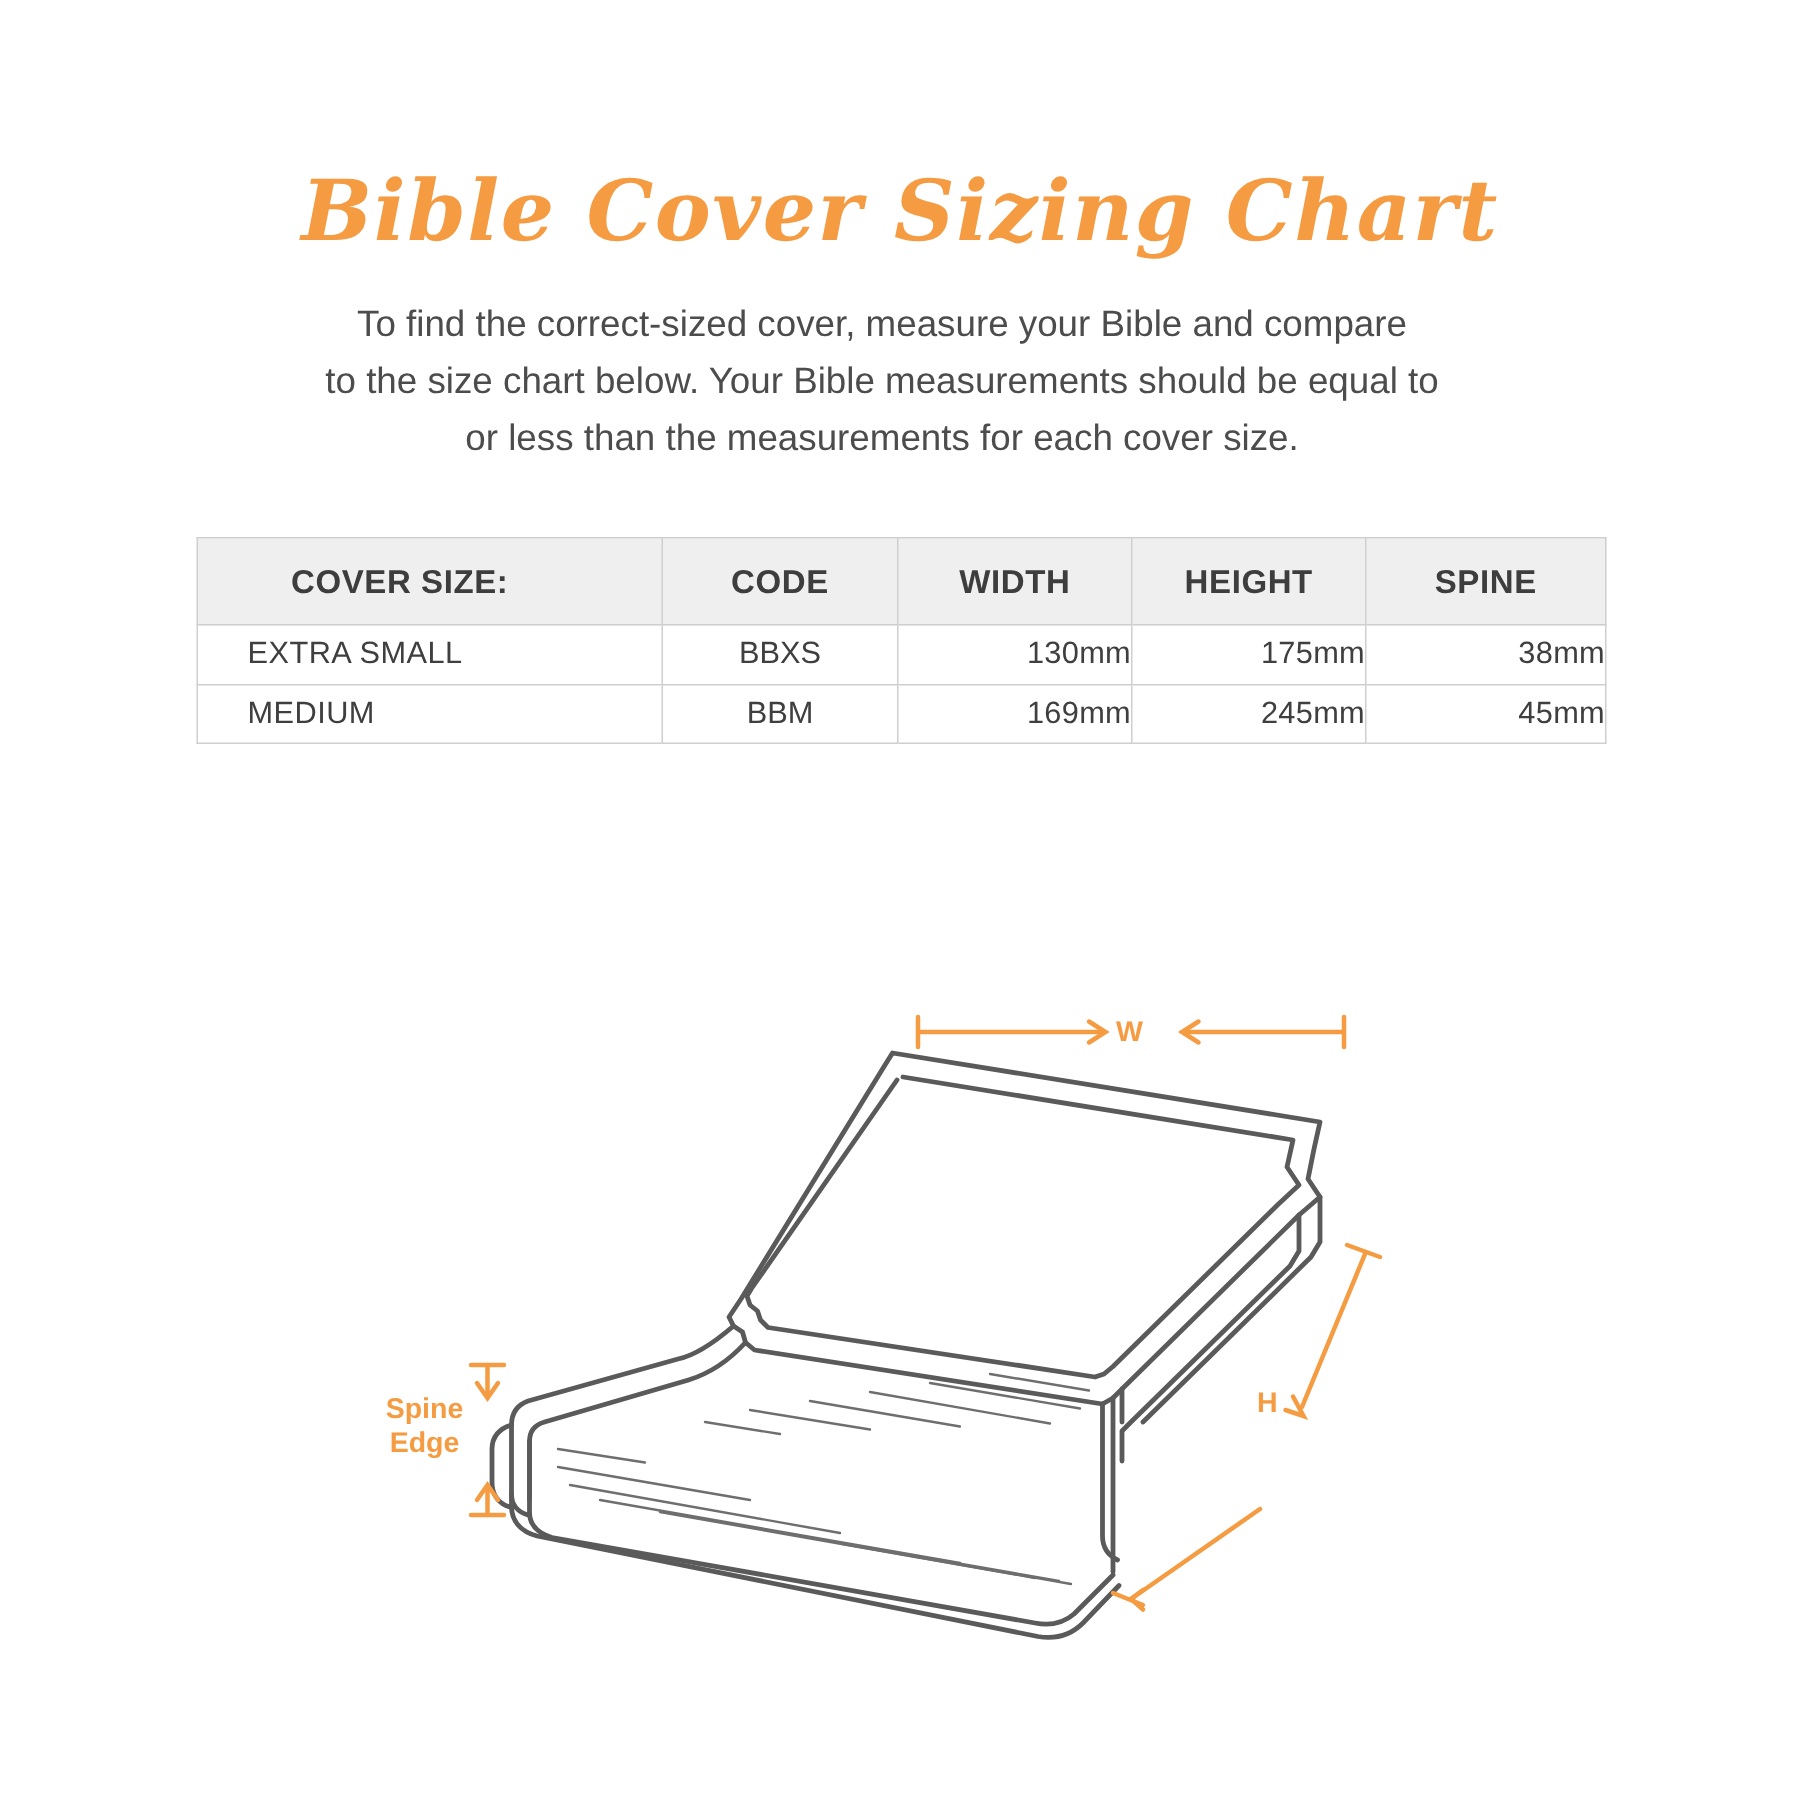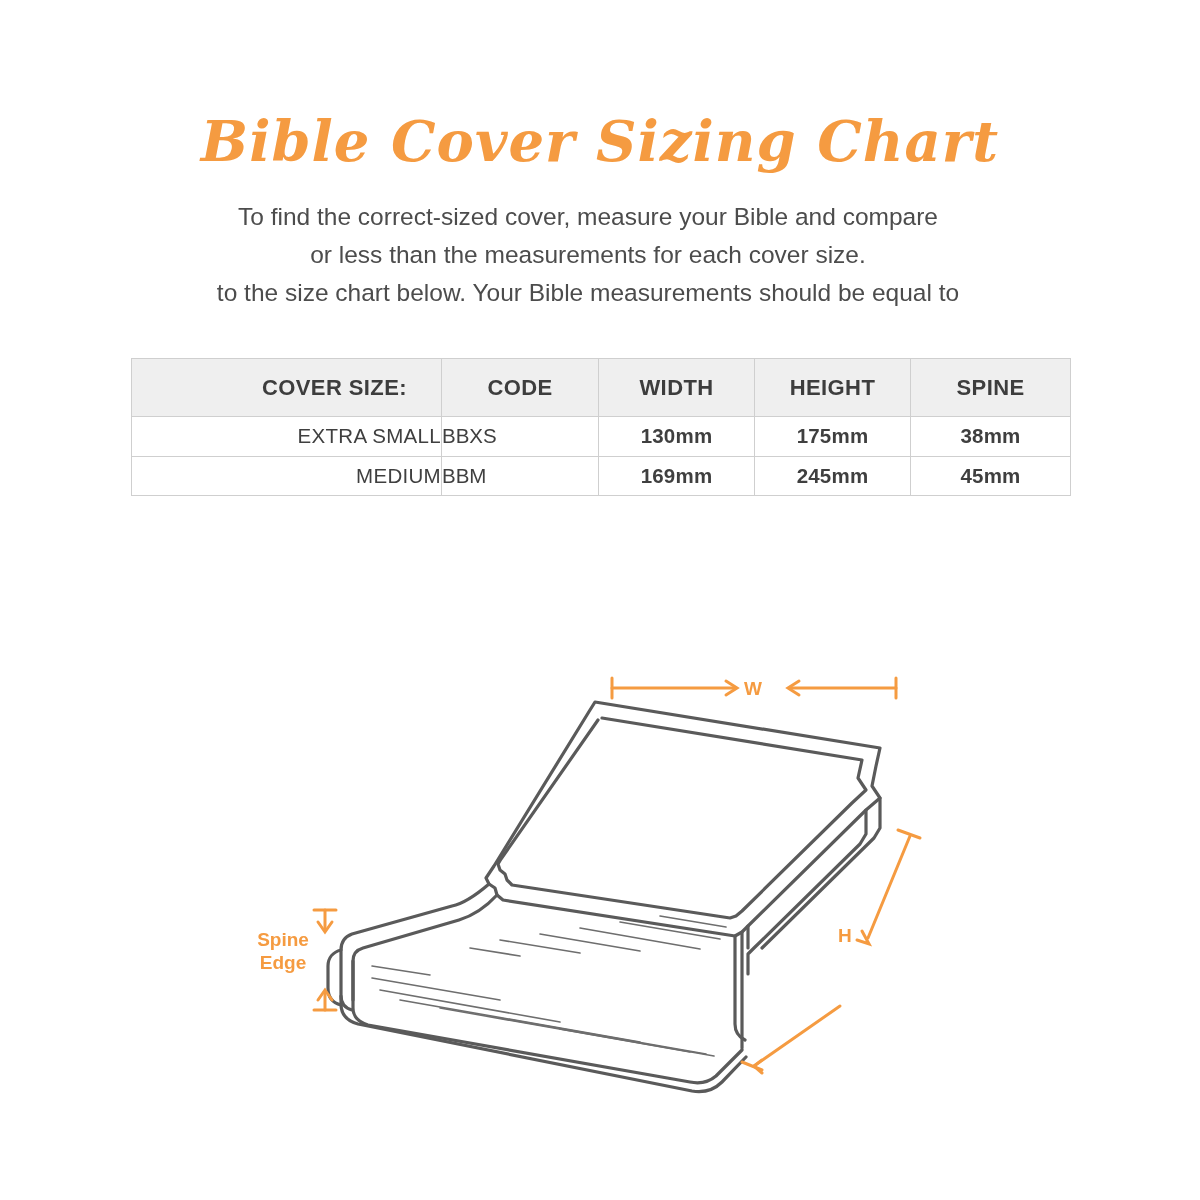--- a/index.html
+++ b/index.html
@@ -58,29 +58,29 @@
     color: #3f3f3f;
   }
   table.sizing thead th {
     background: #efefef;
     height: 58px;
     font-weight: bold;
     font-size: 22px;
     color: #3d3d3d;
     letter-spacing: 0.4px;
   }
-  thead th.c-size { text-align: center; padding-left: 96px; }
+  thead th.c-size { text-align: left; padding-left: 62px; }
   thead th.c-code,
   thead th.c-width,
   thead th.c-height,
   thead th.c-spine { text-align: center; }
 
-  tbody td.c-size { text-align: right; padding-left: 33px; letter-spacing: 0.3px; }
-  tbody td.c-code { text-align: left; }
-  tbody td.c-num  { text-align: center; font-weight: bold; letter-spacing: 0.2px; }
+  tbody td.c-size { text-align: left; padding-left: 33px; letter-spacing: 0.3px; }
+  tbody td.c-code { text-align: center; }
+  tbody td.c-num  { text-align: right; font-weight: normal; letter-spacing: 0.2px; }
 
   col.w-size   { width: 310px; }
   col.w-code   { width: 157px; }
   col.w-width  { width: 156px; }
   col.w-height { width: 156px; }
   col.w-spine  { width: 160px; }
 
   
   .illustration {
     position: absolute;
@@ -99,22 +99,22 @@
 </style>
 </head>
 <body>
 
 <div class="page">
 
   <div class="title">Bible Cover Sizing Chart</div>
 
   <div class="intro">
     <div>To find the correct-sized cover, measure your Bible and compare</div>
+    <div>to the size chart below. Your Bible measurements should be equal to</div>
     <div>or less than the measurements for each cover size.</div>
-    <div>to the size chart below. Your Bible measurements should be equal to</div>
   </div>
 
   <div class="table-wrap">
     <table class="sizing">
       <colgroup>
         <col class="w-size">
           <col class="w-code">
           <col class="w-width">
           <col class="w-height">
           <col class="w-spine">

